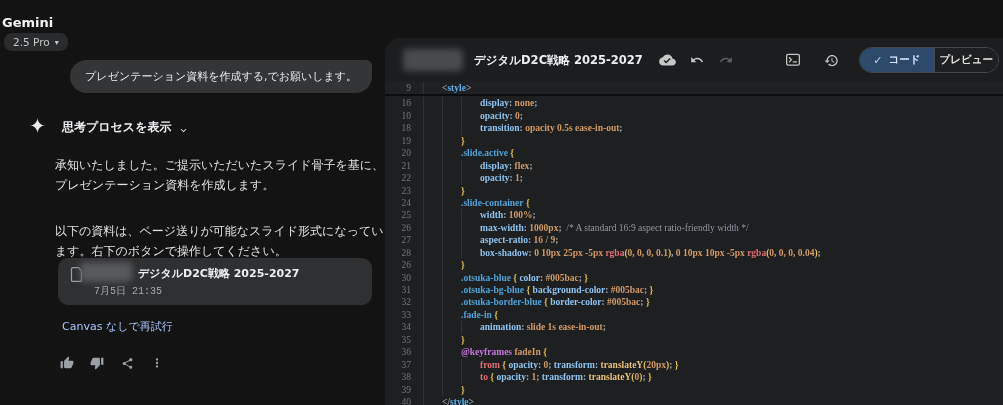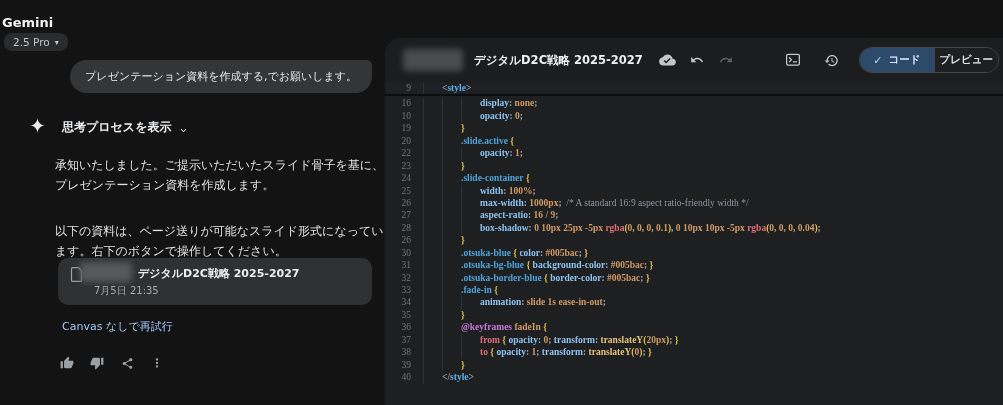--- a/index.html
+++ b/index.html
@@ -17,21 +17,21 @@
   .thinking{position:absolute;left:62px;top:103px;display:flex;align-items:flex-end;gap:7px;
             font-size:12px;font-weight:bold;color:#eceff1;cursor:pointer;}
   .para{position:absolute;left:55px;width:330px;font-size:12px;line-height:1.66;white-space:pre-line;color:#e3e3e3;}
   .para1{top:140px;} .para2{top:194px;margin-top:12px;}
   .artifact-card{position:absolute;left:58px;top:242px;width:314px;height:47px;background:#2f3031;
                  border-radius:10px;cursor:pointer;}
   .doc-icon{position:absolute;left:12px;top:9px;color:#9aa0a6;}
   .blur-chip{position:absolute;left:22px;top:4px;width:52px;height:20px;background:#57585a;
              border-radius:4px;filter:blur(3px);}
   .card-title{position:absolute;left:80px;top:8px;font-size:11px;font-weight:bold;color:#eceff1;white-space:nowrap;}
-  .card-time{position:absolute;left:36px;top:26px;font-size:10px;color:#a5abb3;}
+  .card-time{position:absolute;left:36px;top:26px;font-size:10px;color:#a5abb3;font-family:Liberation Mono, monospace;}
   .retry-link{position:absolute;left:62px;top:303px;font-size:11px;color:#a8c7fa;cursor:pointer;}
   .actions{position:absolute;left:56px;top:336px;display:flex;gap:8px;}
   .action-btn{width:22px;height:22px;display:flex;align-items:center;justify-content:center;
               color:#9aa0a6;cursor:pointer;border-radius:50%;}
   
   .canvas{position:absolute;left:385px;top:38px;right:0;bottom:0;background:#1e1f20;
           border-radius:16px 0 0 0;overflow:hidden;}
   .canvas-header{height:44px;display:flex;align-items:center;padding:0 4px 0 18px;background:#1c1d1f;}
   .header-blur{width:60px;height:22px;background:#4a4b4d;border-radius:4px;filter:blur(3px);flex:none;}
   .canvas-title{font-size:11.5px;font-weight:bold;color:#eceff1;margin-left:11px;white-space:nowrap;}
@@ -179,22 +179,24 @@
     </span>
   </div>
 
   <div class="editor">
     <div id="sticky-line">
         <div class="code-line"><span class="ln">9</span><span class="guide"></span><span class="t-pun">&lt;</span><span class="t-tag">style</span><span class="t-pun">&gt;</span></div>
       </div>
     <div id="code-lines">
         <div class="code-line"><span class="ln">16</span><span class="guide"></span><span class="guide"></span><span class="guide"></span><span class="t-prop">display</span><span class="t-pun">:</span><span class="t-val"> none</span><span class="t-pun">;</span></div>
         <div class="code-line"><span class="ln">10</span><span class="guide"></span><span class="guide"></span><span class="guide"></span><span class="t-prop">opacity</span><span class="t-pun">:</span><span class="t-val"> 0</span><span class="t-pun">;</span></div>
+        <div class="code-line"><span class="ln">18</span><span class="guide"></span><span class="guide"></span><span class="guide"></span><span class="t-prop">transition</span><span class="t-pun">:</span><span class="t-val"> opacity 0.5s ease-in-out</span><span class="t-pun">;</span></div>
         <div class="code-line"><span class="ln">19</span><span class="guide"></span><span class="guide"></span><span class="t-brace">}</span></div>
         <div class="code-line"><span class="ln">20</span><span class="guide"></span><span class="guide"></span><span class="t-sel">.slide.active</span><span class="t-pun"> </span><span class="t-brace">{</span></div>
+        <div class="code-line"><span class="ln">21</span><span class="guide"></span><span class="guide"></span><span class="guide"></span><span class="t-prop">display</span><span class="t-pun">:</span><span class="t-val"> flex</span><span class="t-pun">;</span></div>
         <div class="code-line"><span class="ln">22</span><span class="guide"></span><span class="guide"></span><span class="guide"></span><span class="t-prop">opacity</span><span class="t-pun">:</span><span class="t-val"> 1</span><span class="t-pun">;</span></div>
         <div class="code-line"><span class="ln">23</span><span class="guide"></span><span class="guide"></span><span class="t-brace">}</span></div>
         <div class="code-line"><span class="ln">24</span><span class="guide"></span><span class="guide"></span><span class="t-sel">.slide-container</span><span class="t-pun"> </span><span class="t-brace">{</span></div>
         <div class="code-line"><span class="ln">25</span><span class="guide"></span><span class="guide"></span><span class="guide"></span><span class="t-prop">width</span><span class="t-pun">:</span><span class="t-val"> 100%</span><span class="t-pun">;</span></div>
         <div class="code-line"><span class="ln">26</span><span class="guide"></span><span class="guide"></span><span class="guide"></span><span class="t-prop">max-width</span><span class="t-pun">:</span><span class="t-val"> 1000px</span><span class="t-pun">;</span><span class="t-com">  /* A standard 16:9 aspect ratio-friendly width */</span></div>
         <div class="code-line"><span class="ln">27</span><span class="guide"></span><span class="guide"></span><span class="guide"></span><span class="t-prop">aspect-ratio</span><span class="t-pun">:</span><span class="t-val"> 16 / 9</span><span class="t-pun">;</span></div>
         <div class="code-line"><span class="ln">28</span><span class="guide"></span><span class="guide"></span><span class="guide"></span><span class="t-prop">box-shadow</span><span class="t-pun">:</span><span class="t-val"> 0 10px 25px -5px </span><span class="t-kw">rgba</span><span class="t-brace">(</span><span class="t-val">0, 0, 0, 0.1</span><span class="t-brace">)</span><span class="t-pun">,</span><span class="t-val"> 0 10px 10px -5px </span><span class="t-kw">rgba</span><span class="t-brace">(</span><span class="t-val">0, 0, 0, 0.04</span><span class="t-brace">)</span><span class="t-pun">;</span></div>
         <div class="code-line"><span class="ln">26</span><span class="guide"></span><span class="guide"></span><span class="t-brace">}</span></div>
         <div class="code-line"><span class="ln">30</span><span class="guide"></span><span class="guide"></span><span class="t-sel">.otsuka-blue</span><span class="t-pun"> </span><span class="t-brace">{</span><span class="t-pun"> </span><span class="t-prop">color</span><span class="t-pun">:</span><span class="t-val"> #005bac</span><span class="t-pun">;</span><span class="t-pun"> </span><span class="t-brace">}</span></div>
         <div class="code-line"><span class="ln">31</span><span class="guide"></span><span class="guide"></span><span class="t-sel">.otsuka-bg-blue</span><span class="t-pun"> </span><span class="t-brace">{</span><span class="t-pun"> </span><span class="t-prop">background-color</span><span class="t-pun">:</span><span class="t-val"> #005bac</span><span class="t-pun">;</span><span class="t-pun"> </span><span class="t-brace">}</span></div>

